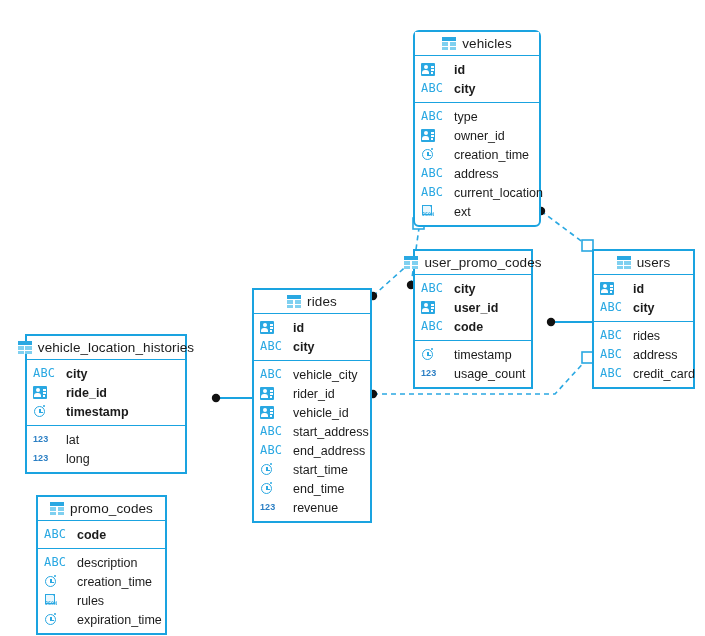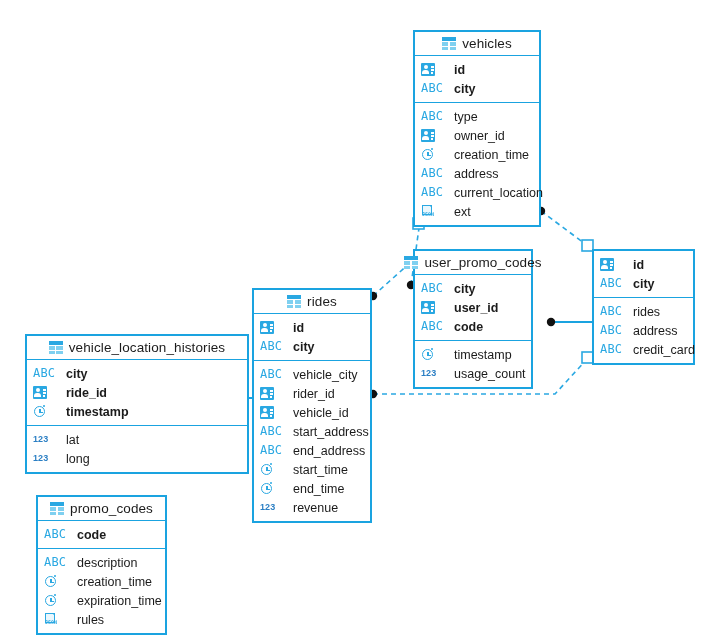--- a/index.html
+++ b/index.html
@@ -142,21 +142,21 @@
       <circle cx="373" cy="394" r="4.2" fill="#111111"></circle>
       <rect x="582" y="352" width="11" height="11" fill="#ffffff" stroke="#2aa8e2" stroke-width="1.6"></rect>
     </g>
 
     <g>
       <line x1="216" y1="398" x2="253" y2="398" stroke="#1aa3e0" stroke-width="1.8"></line>
       <circle cx="216" cy="398" r="4.2" fill="#111111"></circle>
     </g>
   </svg>
 
-<div class="table" style="left: 413px; top: 30px; width: 128px;">
+<div class="table" style="left: 413px; top: 30px; width: 128px; border-radius: 6px;">
       <div class="tbl-header">
         <span class="ic ic-table">
           <i class="bar"></i>
           <i class="c1"></i>
           <i class="c2"></i>
           <i class="c3"></i>
           <i class="c4"></i>
         </span>
         <span class="tname">vehicles</span>
       </div>
@@ -259,20 +259,30 @@
           </span>
           <span class="fname">timestamp</span>
         </div>
         <div class="row">
           <span class="ic ic-num">123</span>
           <span class="fname">usage_count</span>
         </div>
       </div>
     </div>
     <div class="table" style="left: 592px; top: 249px; width: 103px;">
+      <div class="tbl-header">
+        <span class="ic ic-table">
+          <i class="bar"></i>
+          <i class="c1"></i>
+          <i class="c2"></i>
+          <i class="c3"></i>
+          <i class="c4"></i>
+        </span>
+        <span class="tname">users</span>
+      </div>
       <div class="section keys">
         <div class="row pk">
           <span class="ic ic-idcard">
             <span class="head"></span>
             <span class="body"></span>
             <span class="l1"></span>
             <span class="l2"></span>
             <span class="l3"></span>
           </span>
           <span class="fname">id</span>
@@ -374,21 +384,21 @@
             <span class="tick"></span>
           </span>
           <span class="fname">end_time</span>
         </div>
         <div class="row">
           <span class="ic ic-num">123</span>
           <span class="fname">revenue</span>
         </div>
       </div>
     </div>
-    <div class="table" style="left: 25px; top: 334px; width: 224px;">
+    <div class="table" style="left: 25px; top: 334px; width: 162px;">
       <div class="tbl-header">
         <span class="ic ic-table">
           <i class="bar"></i>
           <i class="c1"></i>
           <i class="c2"></i>
           <i class="c3"></i>
           <i class="c4"></i>
         </span>
         <span class="tname">vehicle_location_histories</span>
       </div>
@@ -451,33 +461,33 @@
           <span class="fname">description</span>
         </div>
         <div class="row">
           <span class="ic ic-clock">
             <span class="dial"></span>
             <span class="h1"></span>
             <span class="h2"></span>
             <span class="tick"></span>
           </span>
           <span class="fname">creation_time</span>
-        </div>
-        <div class="row">
-          <span class="ic ic-clock">
-            <span class="dial"></span>
-            <span class="h1"></span>
-            <span class="h2"></span>
-            <span class="tick"></span>
-          </span>
-          <span class="fname">expiration_time</span>
         </div>
         <div class="row">
           <span class="ic ic-json">
             <span class="pg"></span>
             <span class="fold"></span>
             <span class="txt">JSON</span>
           </span>
           <span class="fname">rules</span>
         </div>
+        <div class="row">
+          <span class="ic ic-clock">
+            <span class="dial"></span>
+            <span class="h1"></span>
+            <span class="h2"></span>
+            <span class="tick"></span>
+          </span>
+          <span class="fname">expiration_time</span>
+        </div>
       </div>
     </div>
   </div>
 
 </body></html>

